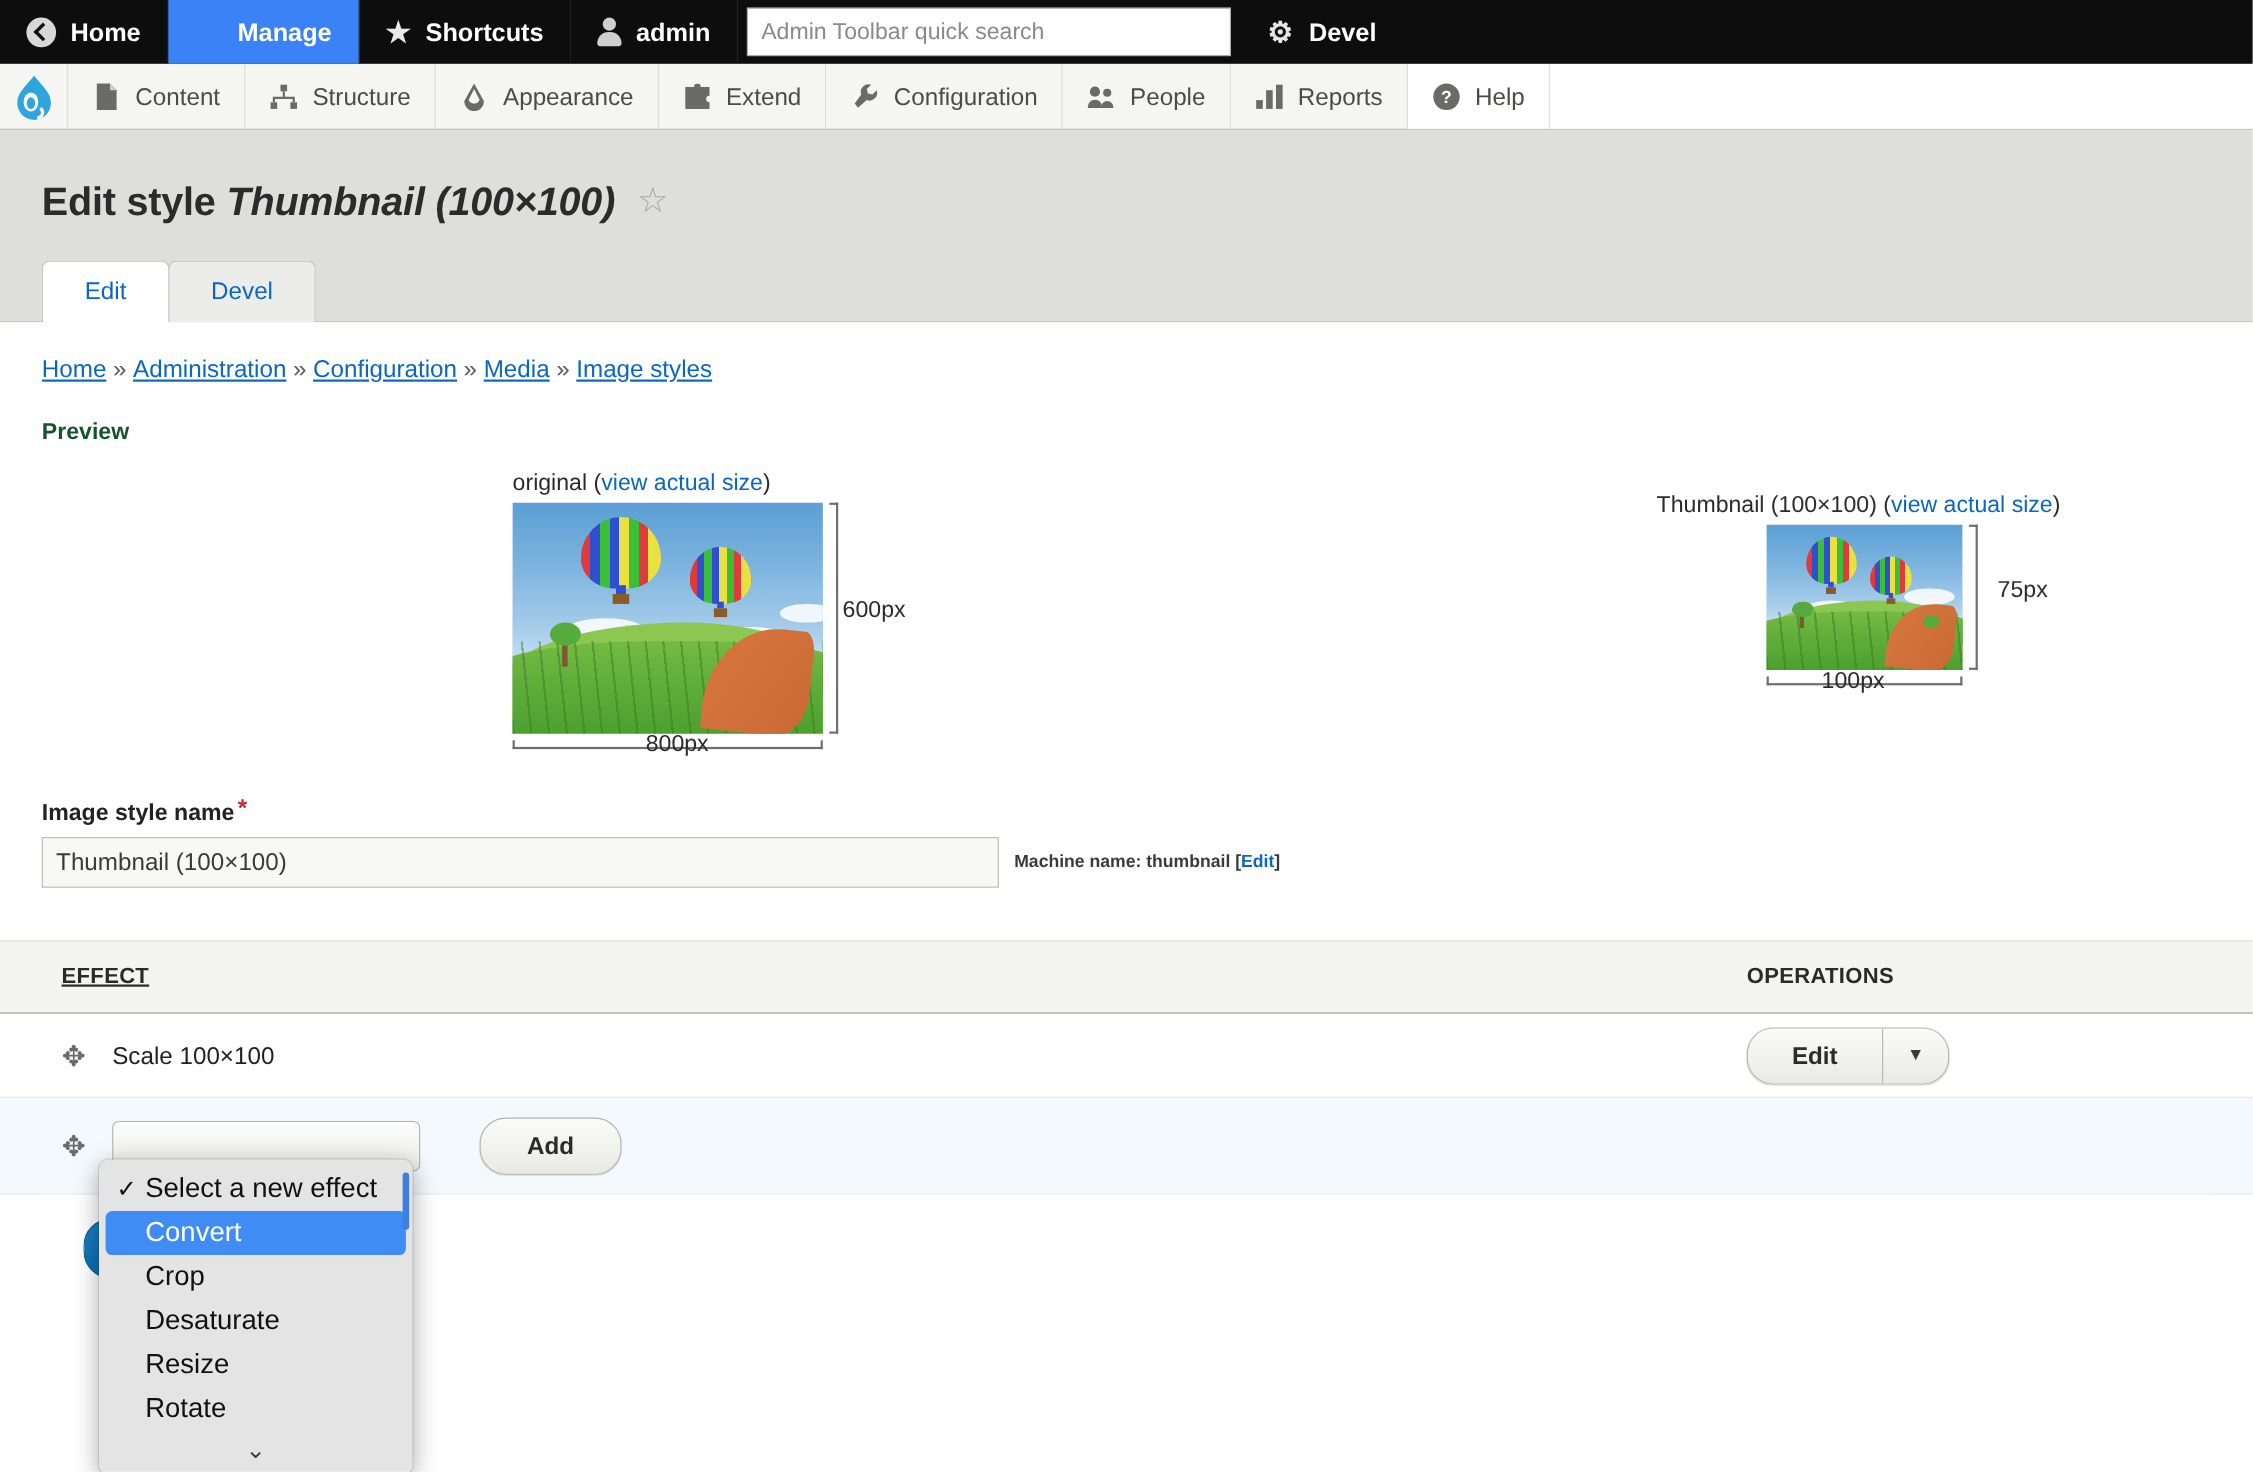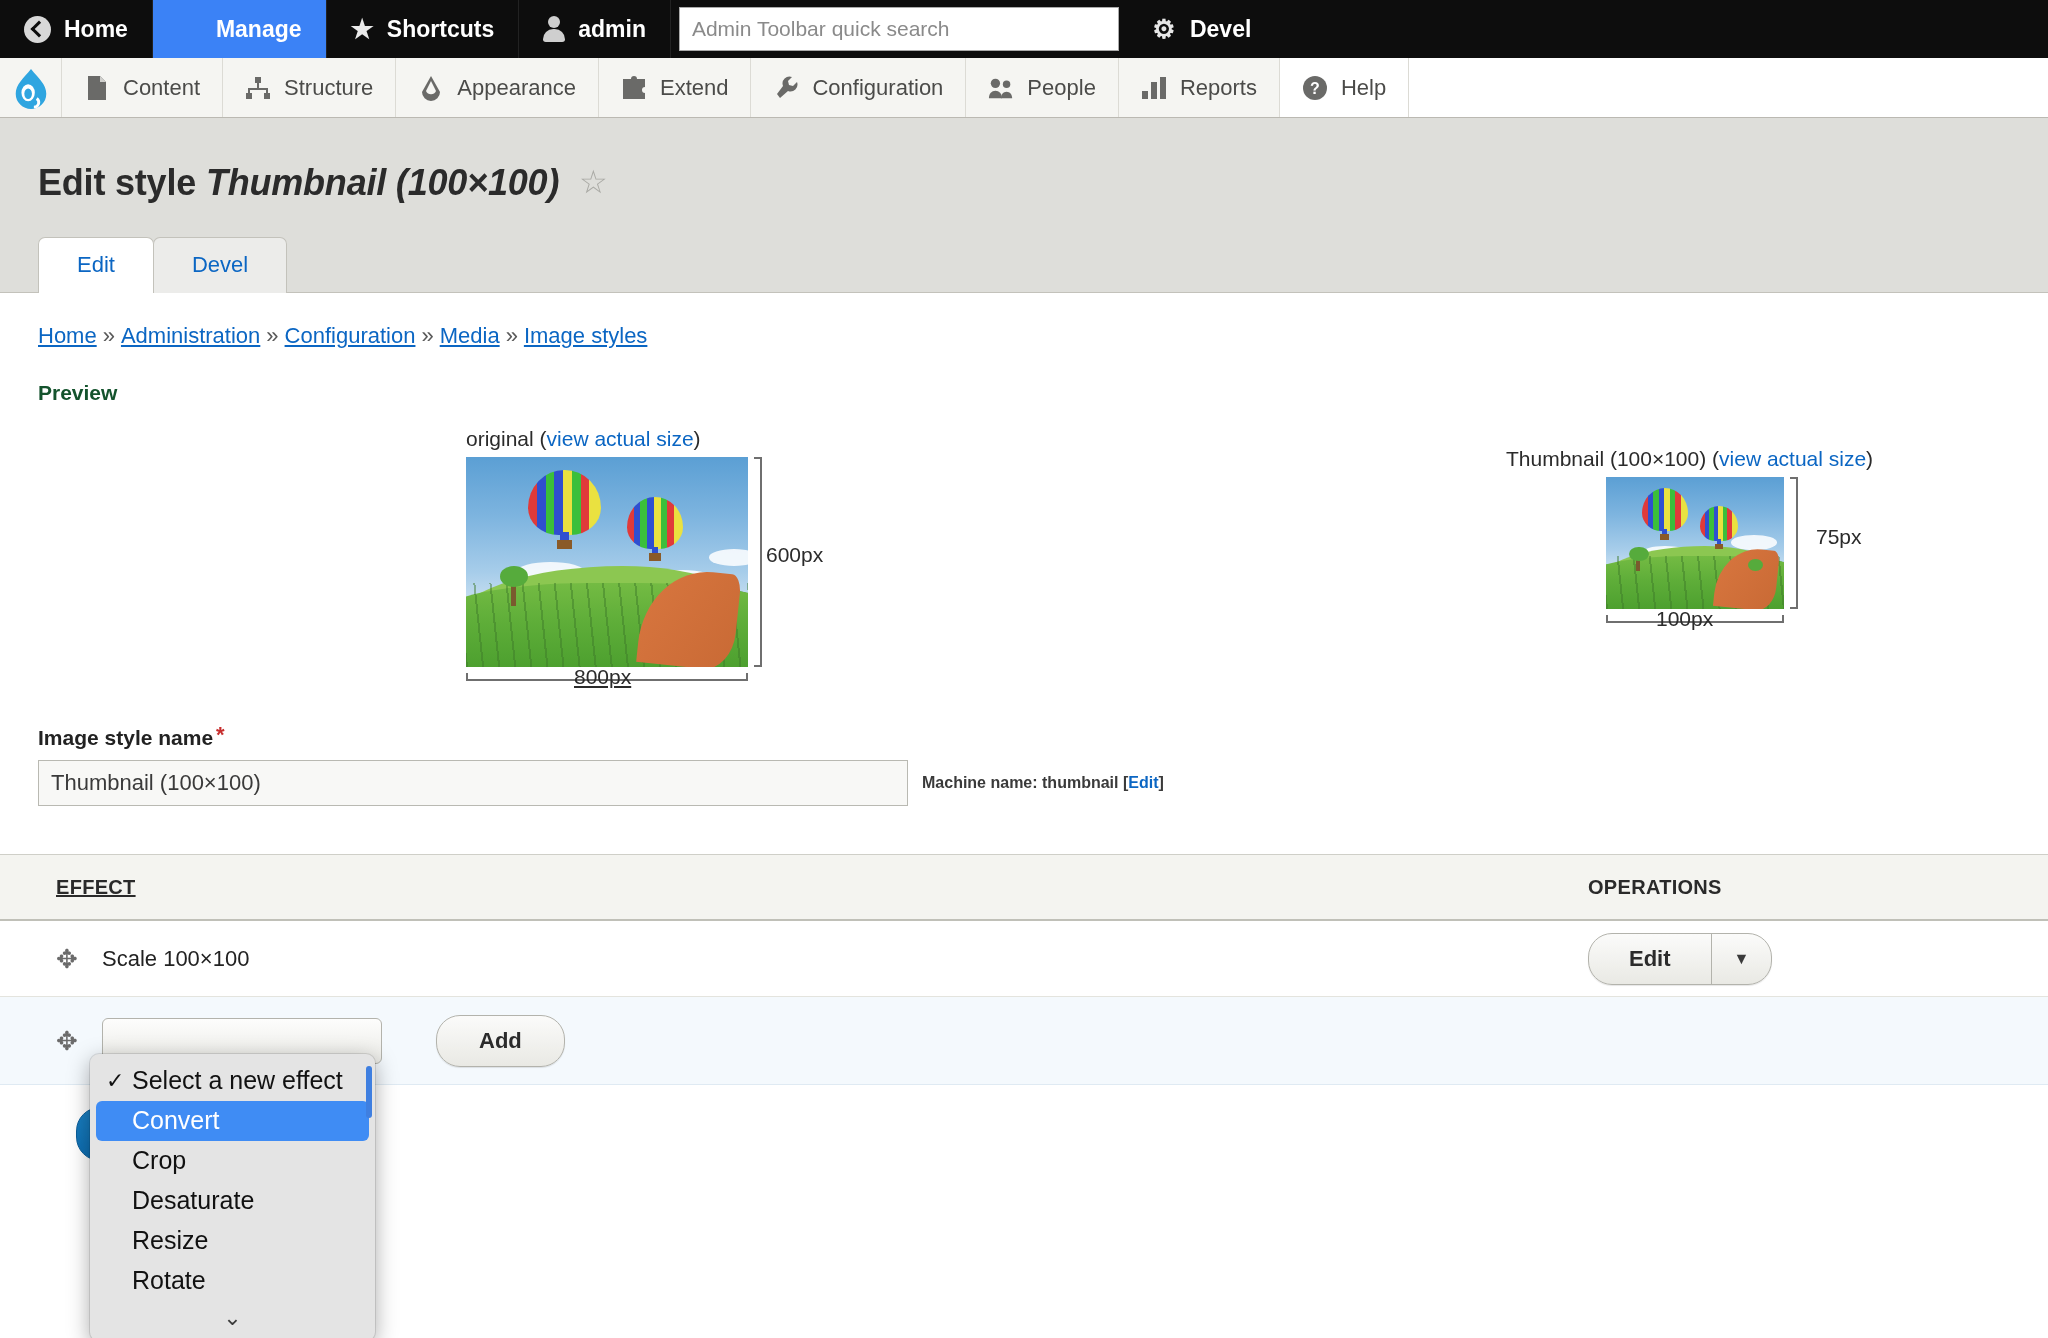--- a/index.html
+++ b/index.html
@@ -578,21 +578,21 @@
           <div class="balloon" style="left:57%;top:19%;width:20%;height:32%;">
             <div class="env"></div>
               <div class="neck"></div>
               <div class="basket"></div>
           </div>
         </div>
         <div class="bracket-right" style="right:-14px; top:0; height:210px;"></div>
         <div class="bracket-bottom" style="left:0; bottom:-14px; width:282px;"></div>
       </div>
       <div class="dim-v" style="left:300px; top:116px;">600px</div>
-      <div class="dim-h" style="left:108px; top:238px;text-decoration:underline;">800px</div>
+      <div class="dim-h" style="left:121px; top:238px;">800px</div>
     </div>
 
     <div class="prev-block" style="left:1468px; top:18px;margin-top:20px;">
       <div class="prev-caption">
         <span>Thumbnail (100×100)</span>
         (<a href="#">view actual size</a>)
       </div>
       <div class="prev-img-wrap" style="margin-left:100px;">
         <div class="prev-img scene" style="width:178px;height:132px;">
           <div class="sky"></div>

